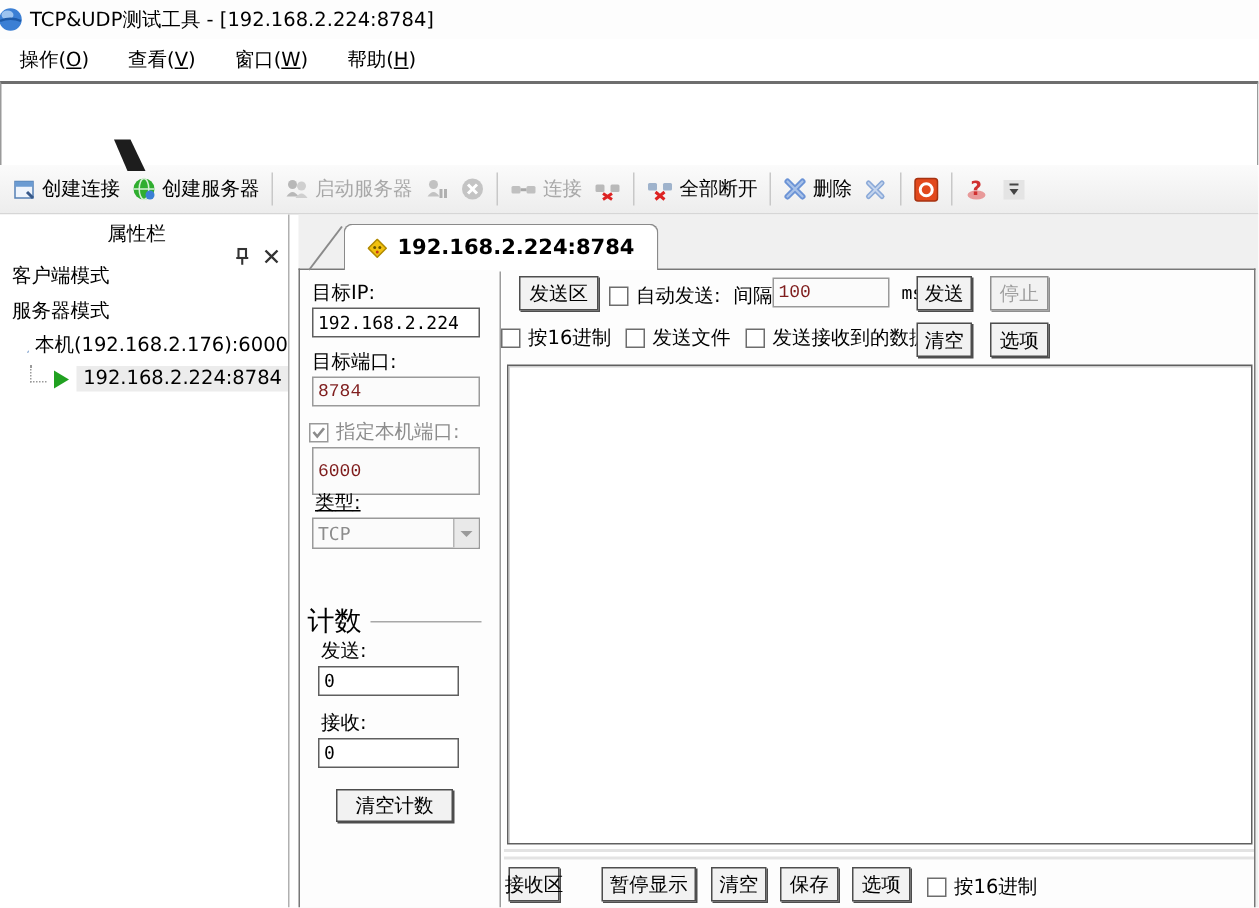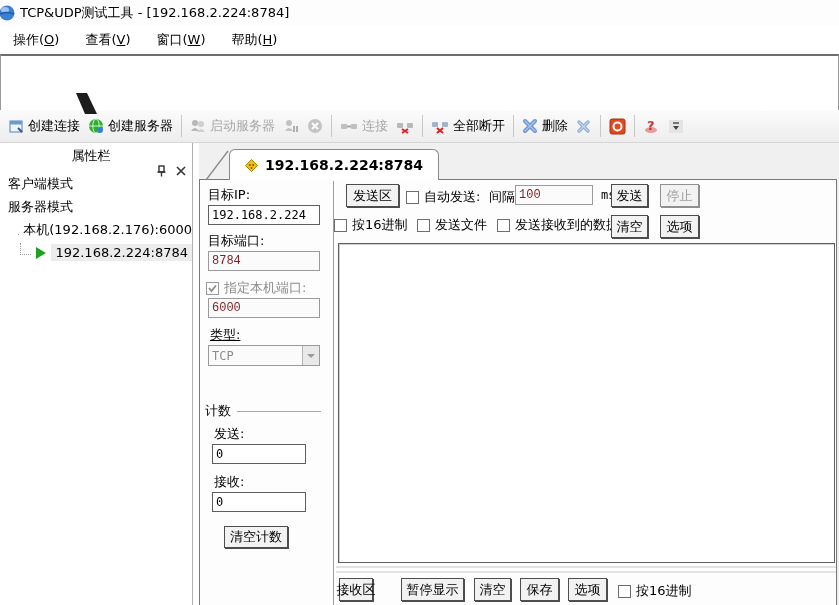--- a/index.html
+++ b/index.html
@@ -71,21 +71,21 @@
   .cb { display:flex; align-items:center; gap:5px; white-space:nowrap; font-size:13px; }
   .cb .box { width:13px; height:13px; background:#fff; border:1px solid #6d6d6d; flex:0 0 13px; position:relative; }
   .cb.dis { color:#8c8c8c; }
   .cb.dis .box { border-color:#9a9a9a; }
   .abs { position:absolute; }
   .select-box { position:absolute; border:1px solid #9a9a9a; background:#fbfbfb; display:flex; align-items:center; }
   .select-box .sel-text { flex:1; font-family:"DejaVu Sans Mono", monospace; font-size:12px; color:#8c8c8c; padding-left:3px; }
   .select-box .sel-arrow { width:17px; height:100%; background:#e9e9e9; border-left:1px solid #b5b5b5;
     display:flex; align-items:center; justify-content:center; }
   .sel-arrow .tri { width:0; height:0; border-top:4px solid #9a9a9a; border-left:4px solid transparent; border-right:4px solid transparent; }
-  .group-line { position:absolute; display:flex; align-items:center; gap:6px; font-size:13px;justify-content:center; }
+  .group-line { position:absolute; display:flex; align-items:center; gap:6px; font-size:18px;justify-content:center; }
   .group-line .rule { height:1px; background:#a8a8a8; flex:1; }
   .textarea { position:absolute; background:#fff; border:1px solid #5f5f5f;
     box-shadow:inset 1px 1px 0 #cfcfcf; }
   .hsplit { position:absolute; height:7px; border-top:2px solid #e3e3e3; border-bottom:2px solid #e3e3e3; background:#fff; }
 </style>
 </head>
 <body>
 
 <div class="titlebar">
   <svg width="16" height="16" style="margin-left:-4px">
@@ -268,39 +268,39 @@
     <input class="field dis" style="left: 8px; top: 71px; width: 112px; height: 20px;" readonly="" value="8784">
 
     <div class="cb dis abs" style="left:6px;top:99px">
       <span class="box">
         <svg width="11" height="11" style="position:absolute;left:0;top:0">
           <polyline points="2,5 4.5,8 9,2.5" fill="none" stroke="#8c8c8c" stroke-width="1.8"></polyline>
         </svg>
       </span>
       <span>指定本机端口:</span>
     </div>
-    <input class="field dis" style="left: 8px; top: 118px; width: 112px; height: 20px;" readonly="" value="6000">
+    <input class="field dis" style="left: 8px; top: 118px; width: 112px; height: 32px;" readonly="" value="6000">
 
     <div class="lbl" style="left:10px;top:146px;text-decoration:underline">类型:</div>
     <div class="select-box" style="left:8px;top:165px;width:112px;height:21px">
       <span class="sel-text">TCP</span>
       <span class="sel-arrow">
           <span class="tri"></span>
         </span>
     </div>
 
     <div class="group-line" style="left:5px;top:222px;width:116px">
       <span>计数</span>
       <span class="rule"></span>
     </div>
     <div class="lbl" style="left:14px;top:245px">发送:</div>
     <input class="field" style="left: 12px; top: 264px; width: 94px; height: 20px;" value="0">
     <div class="lbl" style="left:14px;top:293px">接收:</div>
     <input class="field" style="left: 12px; top: 312px; width: 94px; height: 20px;" value="0">
-    <div class="btn" style="left:24px;top:346px;width:64px;height:22px">清空计数</div>
+    <div class="btn" style="left:24px;top:346px;width:78px;height:22px">清空计数</div>
 
     <div class="vgroove"></div>
 
     <div class="btn" style="left:146px;top:4px;width:53px;height:23px">发送区</div>
     <div class="cb abs" style="left:206px;top:8px">
       <span class="box"></span>
       <span>自动发送:</span>
     </div>
     <div class="lbl" style="left:289px;top:8px">间隔</div>
     <input class="field dis" style="left: 315px; top: 5px; width: 78px; height: 20px;" readonly="" value="100">

